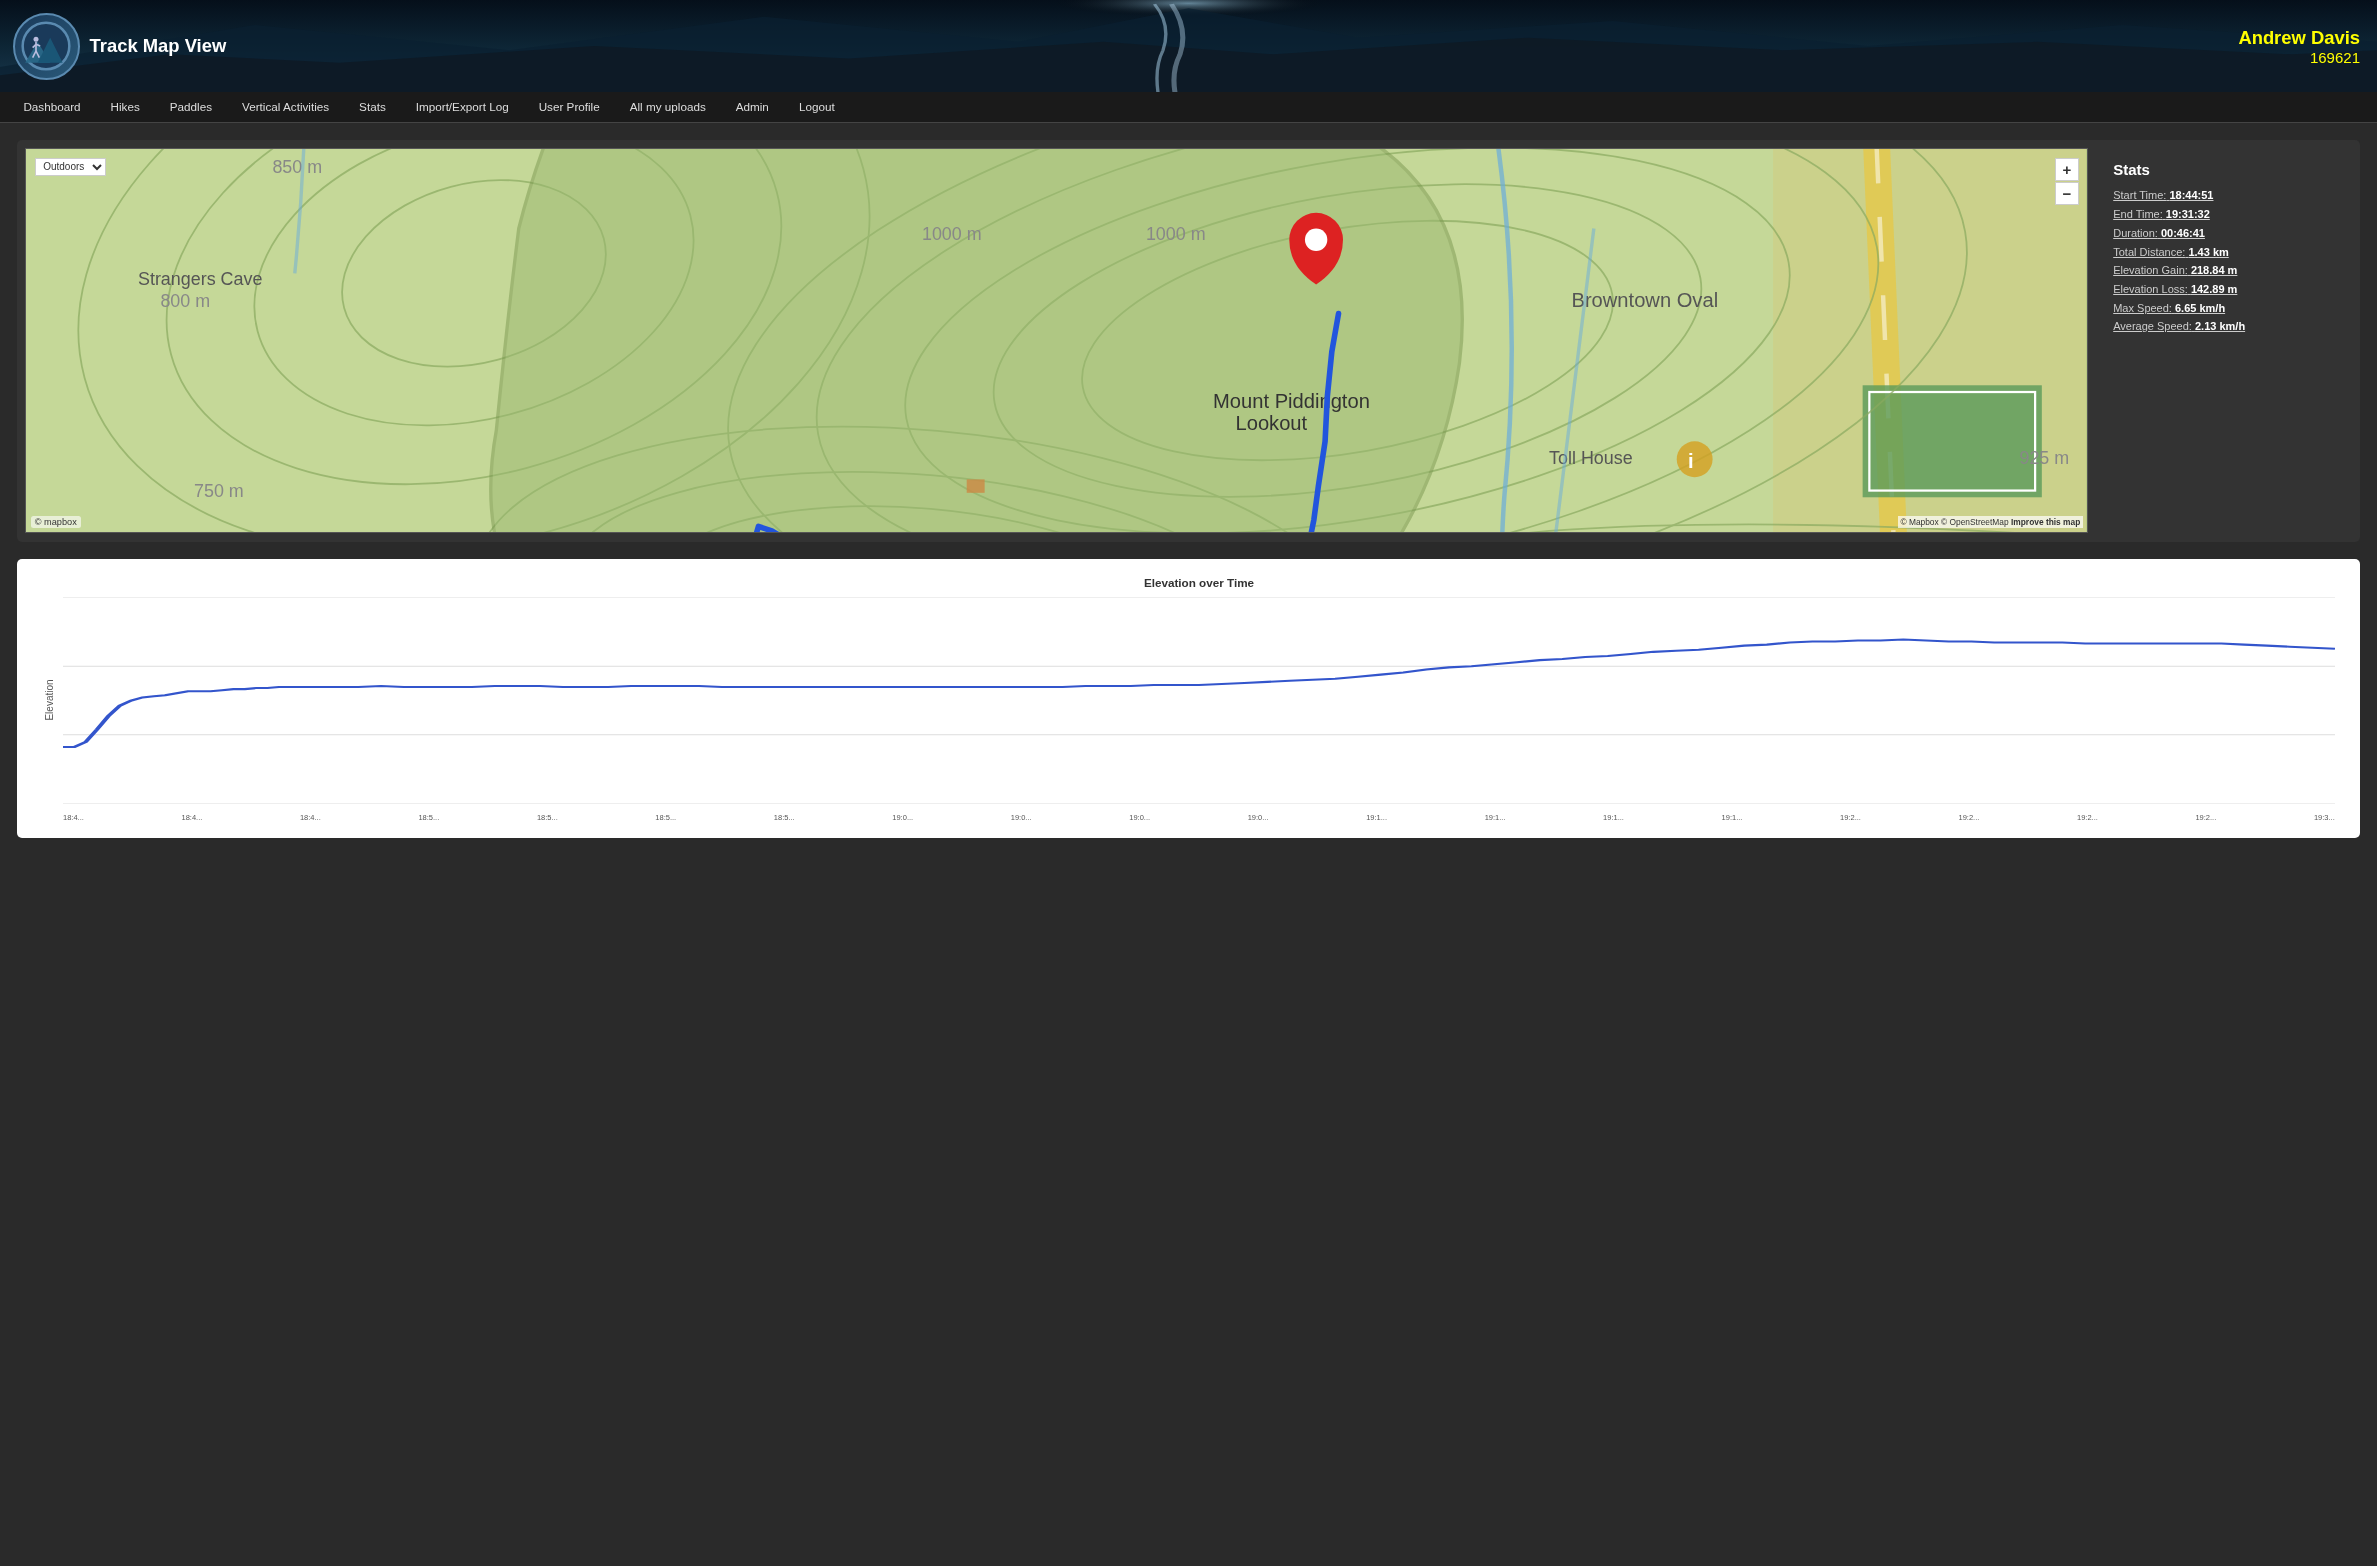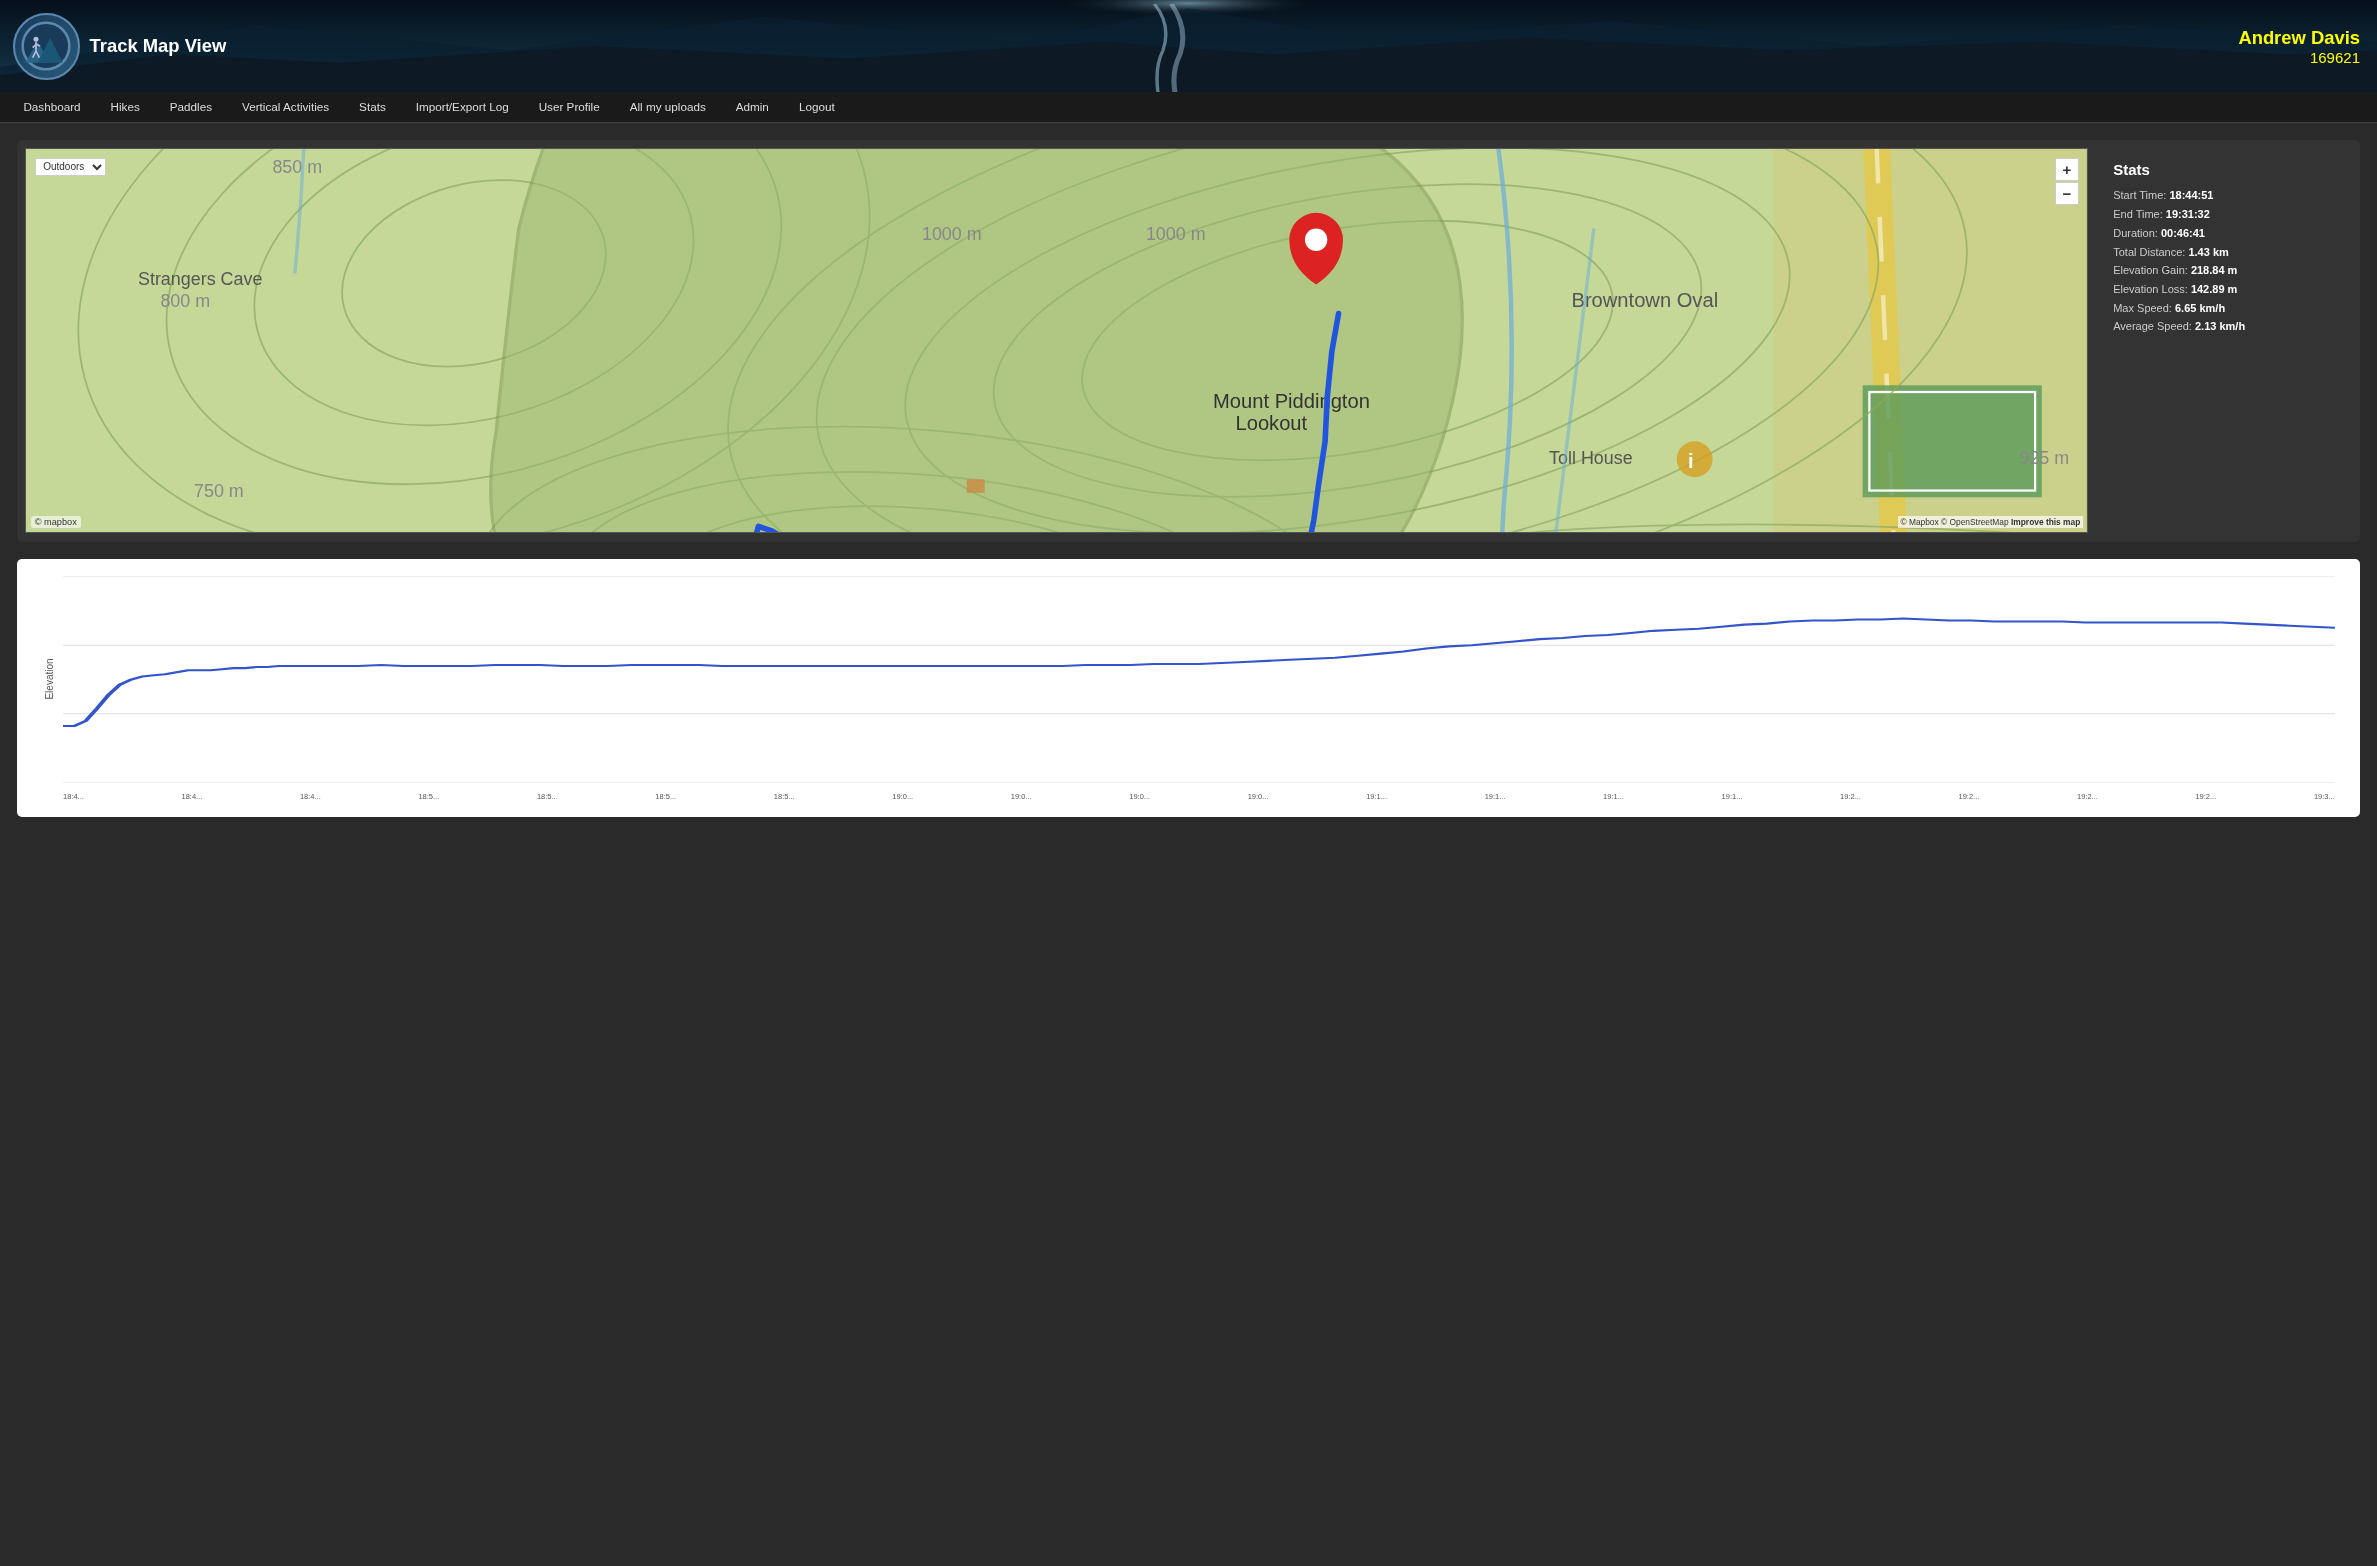--- a/index.html
+++ b/index.html
@@ -180,20 +180,21 @@
     }
     .stats-title {
       font-size: 15px;
       font-weight: bold;
       margin-bottom: 11.7px;
     }
     .stats-row {
       font-size: 11px;
       margin-bottom: 6.7px;
       color: #ccc;
+      text-decoration: underline;
     }
     .stats-row strong {
       color: #fff;
       font-weight: bold;
     }
 
     
     .elevation-chart {
       background: #fff;
       border-radius: 5px;
@@ -440,20 +441,21 @@
       <div class="stats-row">
         <span>Max Speed:</span> <strong>6.65 km/h</strong>
       </div>
       <div class="stats-row">
         <span>Average Speed:</span> <strong>2.13 km/h</strong>
       </div>
     </div>
   </div>
 
   <div class="elevation-chart">
+    <h3 class="chart-title">Elevation over Time</h3>
     <div class="chart-area">
       <span class="chart-y-label">Elevation</span>
       <svg class="chart-svg" viewBox="0 0 1000 200" preserveAspectRatio="none">
         <defs>
           <clipPath id="chartClip">
             <rect x="0" y="0" width="1000" height="200"></rect>
           </clipPath>
         </defs>
 
         <line x1="0" y1="0" x2="1000" y2="0" stroke="#ddd" stroke-width="1"></line>

